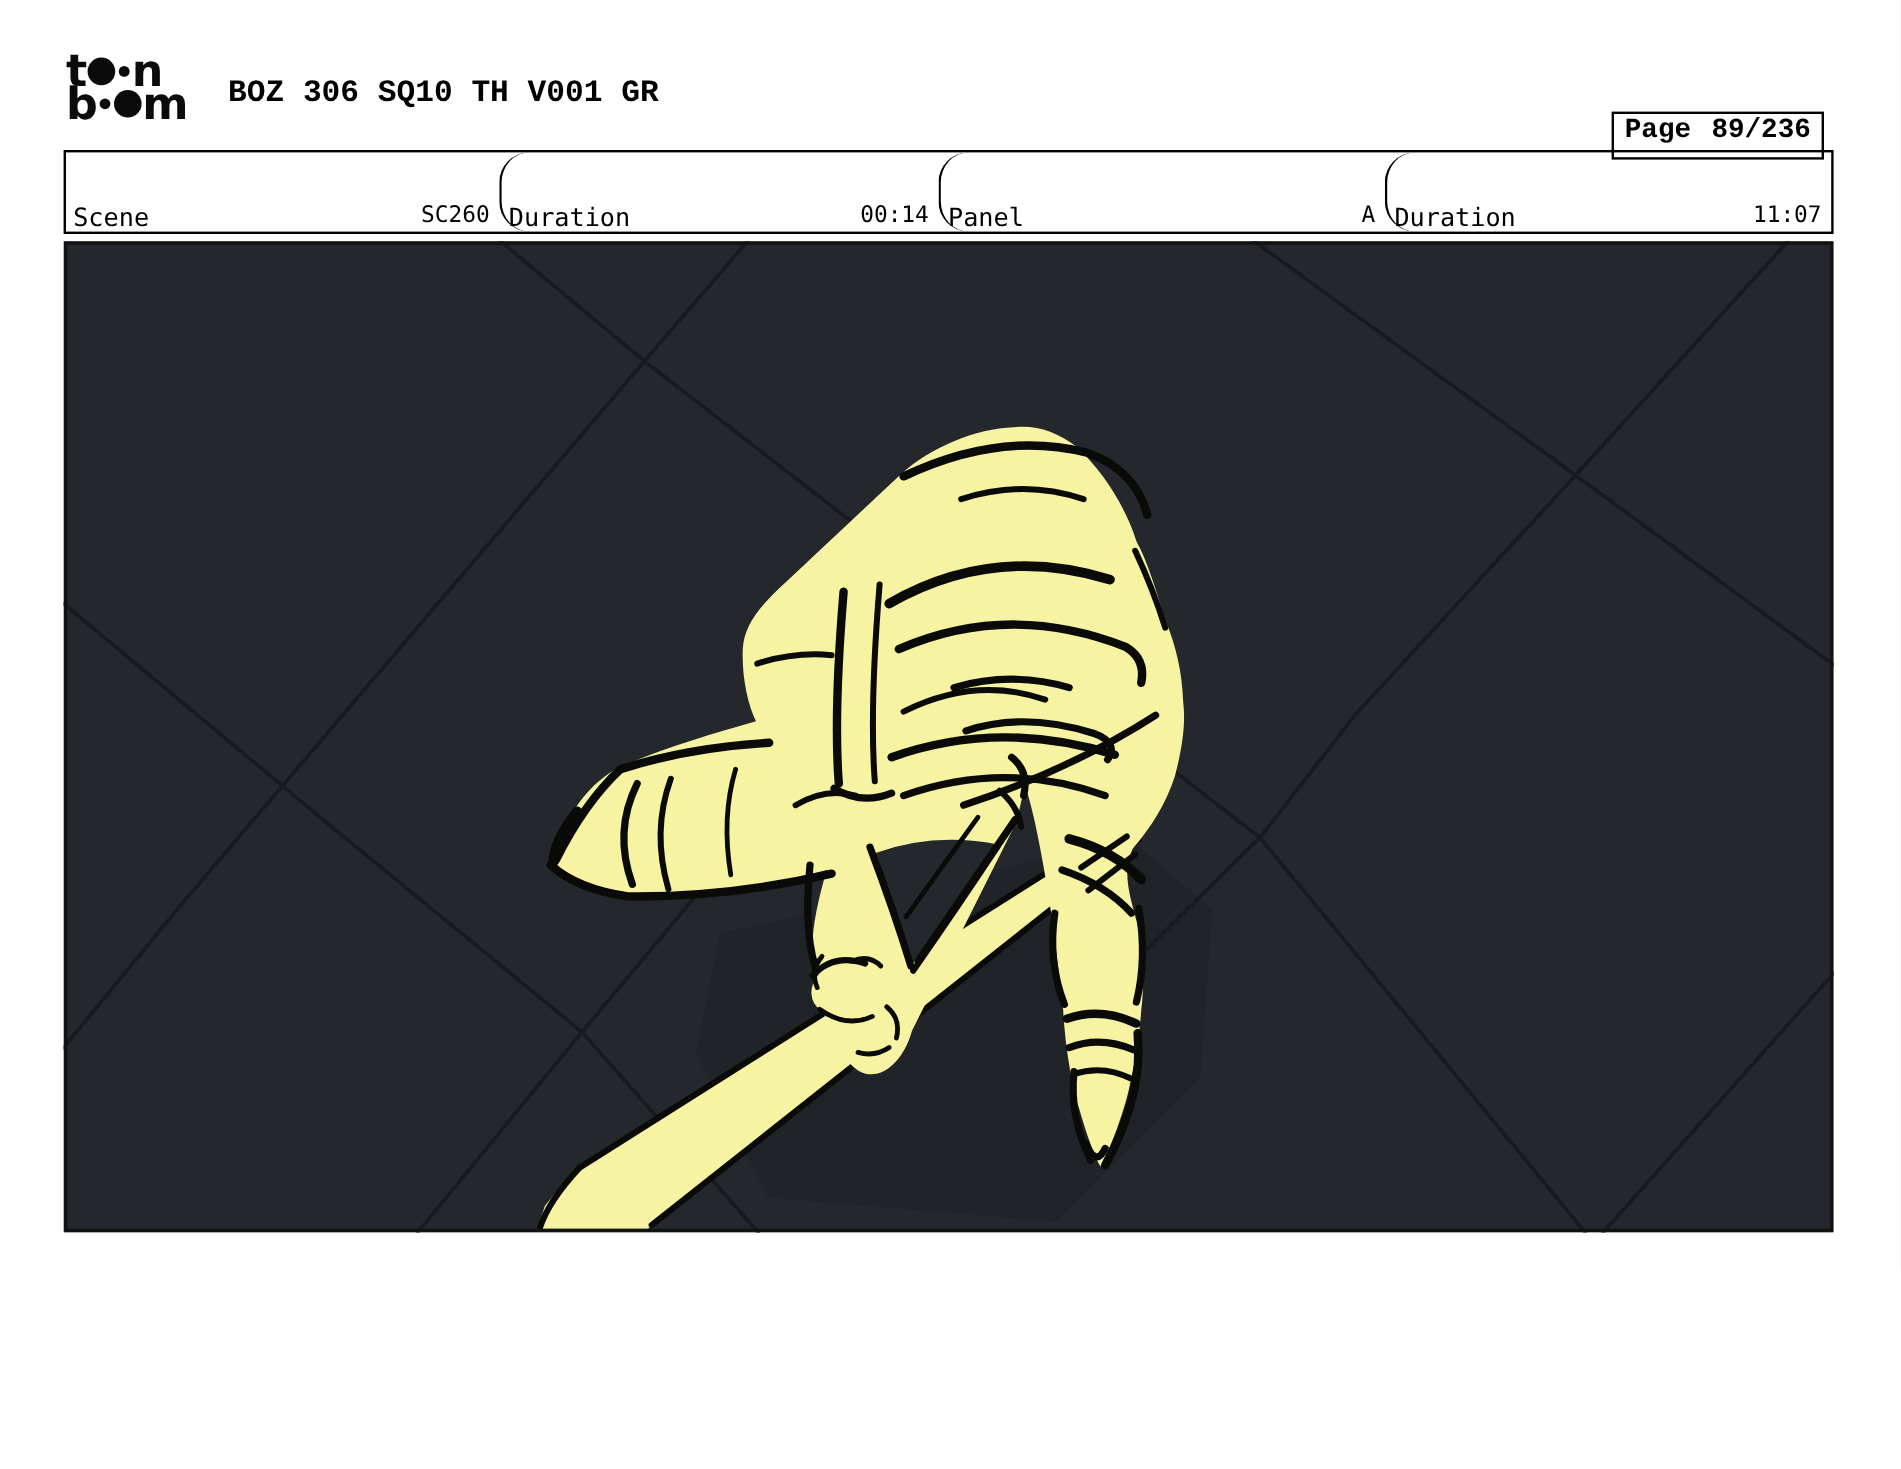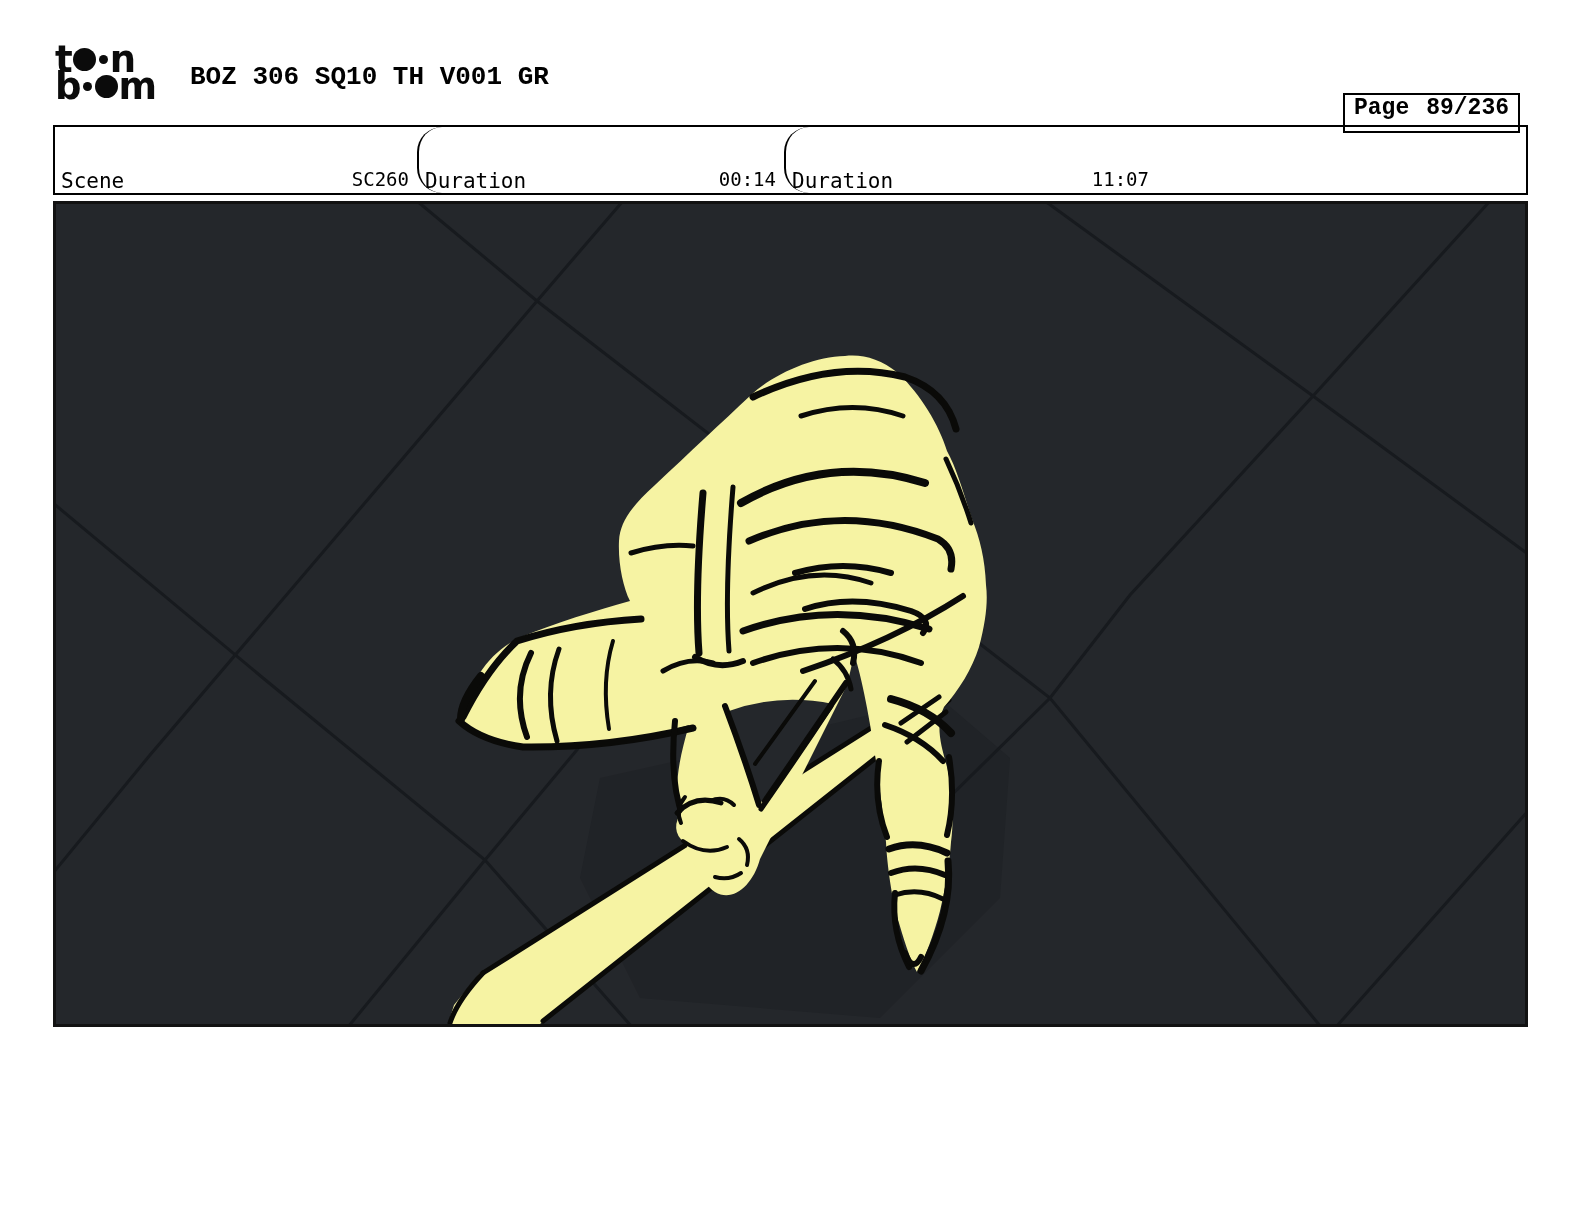--- a/index.html
+++ b/index.html
@@ -69,20 +69,24 @@
 </div>
 
 <div class="info-table">
   <div class="cell w0">
     <span class="cell-label">Scene</span>
     <span class="cell-value">SC260</span>
   </div>
   <div class="cell w1">
     <span class="cell-label">Duration</span>
     <span class="cell-value">00:14</span>
+  </div>
+  <div class="cell w2">
+    <span class="cell-label">Panel</span>
+    <span class="cell-value">A</span>
   </div>
   <div class="cell w3">
     <span class="cell-label">Duration</span>
     <span class="cell-value">11:07</span>
   </div>
 </div>
 
 <div class="panel-wrap">
 <svg width="1475" height="826" viewBox="0 0 1475 826">
 

